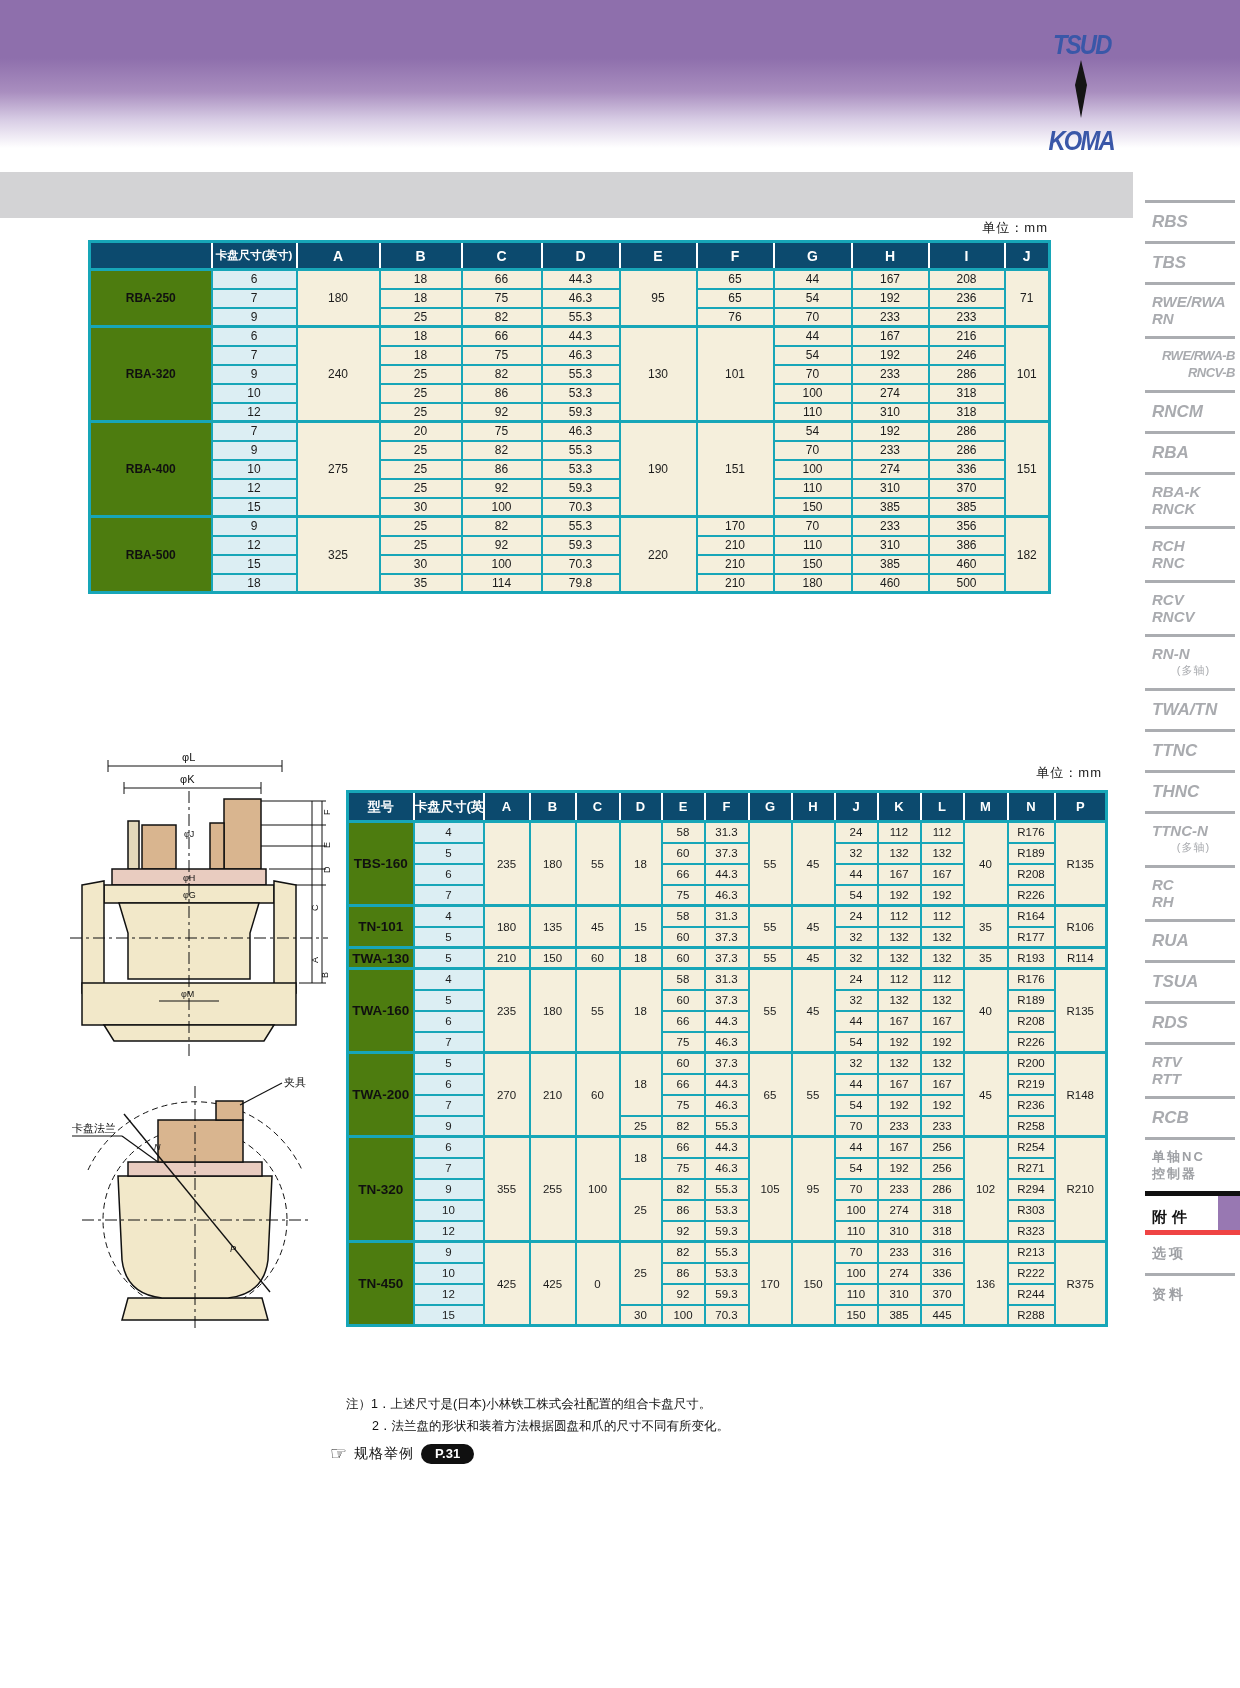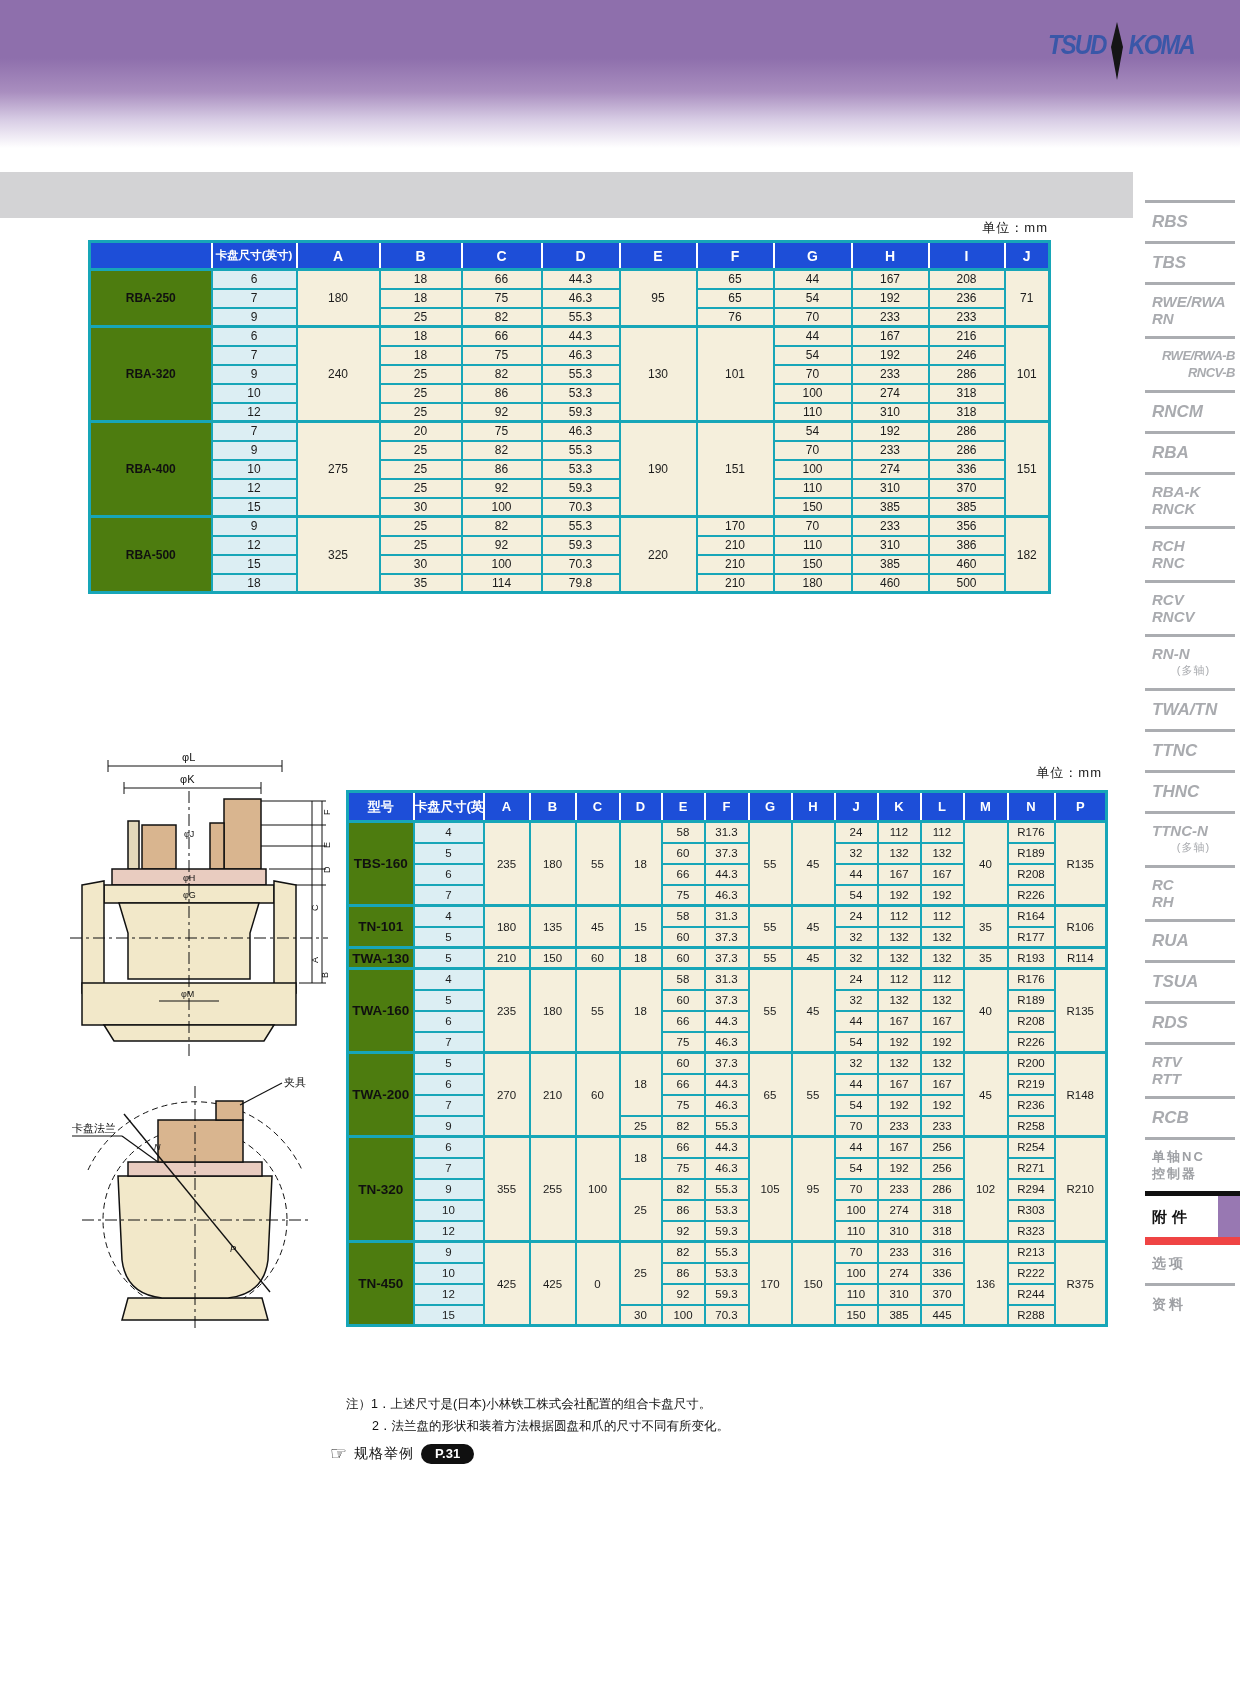--- a/index.html
+++ b/index.html
@@ -4,38 +4,38 @@
 <style>
   * { margin:0; padding:0; box-sizing:border-box; }
   html,body { background:#fff; }
   body { width:1240px; height:1688px; position:relative; overflow:hidden;
          font-family:"Liberation Sans","DejaVu Sans",sans-serif; color:#1c1c1c; }
   .page { position:absolute; inset:0; }
 
   
   .header-band { position:absolute; top:0; left:0; width:1240px; height:150px;
     background:linear-gradient(180deg,#8E6FAC 0px,#8E6FAC 58px,#A98EBF 92px,#D8CDE5 120px,#ffffff 148px); }
-  .logo { position:absolute; top:22px; left:1044px; display:flex; align-items:flex-start; }
+  .logo { position:absolute; top:22px; left:1044px; display:flex; align-items:center;flex-direction:column; }
   .logo-word { color:#3A57A8; font-weight:bold; font-style:italic; font-size:27px;
     letter-spacing:-2px; line-height:30px; margin-top:8px; transform:scaleX(.88); }
   .logo-diamond { margin:0 -3px; }
   .gray-bar { position:absolute; top:172px; left:0; width:1133px; height:46px; background:#D3D3D5; }
 
   
   .unit { position:absolute; font-size:13px; color:#222; letter-spacing:1px; }
   .unit1 { top:219px; right:192px; }
   .unit2 { top:764px; right:138px; }
 
   
   table.dim { border-collapse:collapse; table-layout:fixed; position:absolute; border:3px solid #17A6B8; }
   #t1 { left:88px; top:240px; width:960px; }
   #t2 { left:346px; top:790px; width:759px; }
   .dim th, .dim td { border:2px solid #17A6B8; text-align:center; vertical-align:middle;
     overflow:hidden; white-space:nowrap; padding:0; }
-  .dim thead th { background:#1d4ed8; color:#fff; font-weight:bold; font-size:14px;
+  .dim thead th { background:#0c4a6e; color:#fff; font-weight:bold; font-size:14px;
     border-left:2px solid #fff; border-right:2px solid #fff;
     border-top:2px solid #17A6B8; border-bottom:2px solid #17A6B8; }
   .dim thead th:first-child { border-left-color:#17A6B8;margin-top:44px; }
   .dim thead th:last-child  { border-right-color:#17A6B8; }
   #t1 thead th { height:28px; } #t2 thead th { height:30px; font-size:13px; }
   .dim thead th.chuck { font-size:11.5px; }
   #t1 tbody td { height:19px; font-size:12px; }
   #t2 tbody td { height:21px; font-size:11.5px; }
   td.cream { background:#F5EFDC; }
   td.size  { background:#DCEEF3; }
@@ -58,22 +58,22 @@
   .sidebar { position:absolute; left:1145px; top:200px; width:95px; }
   .side-item { position:relative; width:90px; border-top:3px solid #ABADB1;
     padding:9px 0 10px 7px; color:#A9ABAF; font-weight:bold; font-style:italic;
     font-size:17px; line-height:19px; cursor:pointer; }
   .side-item.two { font-size:15px; line-height:17px; padding:8px 0 9px 7px; }
   .side-item.long { font-size:13px; letter-spacing:-0.5px;text-align:right; }
   .side-item .small { font-size:11px; font-style:normal; font-weight:normal; letter-spacing:1px;text-align:center; }
   .side-item.cjk { font-style:normal; font-size:14px; letter-spacing:3px; color:#9EA0A4; }
   .side-item.cjk.two { font-size:13px; letter-spacing:2px; }
   .side-item.active { width:95px; color:#101010; border-top:5px solid #101010;
-    border-bottom:8px solid #ef4444; font-style:normal; font-size:15px;
-    letter-spacing:5px; padding:11px 0 11px 7px; }
+    border-bottom:5px solid #ef4444; font-style:normal; font-size:15px;
+    letter-spacing:5px; padding:11px 0 4px 7px; }
   .side-item.after-active { border-top:none; }
   .side-item .tab { position:absolute; right:0; top:0; bottom:0; width:22px; background:#9878B2; }
 
   
   .diagram { position:absolute; }
   #diag1 { left:64px; top:733px; }
   #diag2 { left:70px; top:1070px; }
   .dlab { font-size:11px; fill:#111; font-family:"Liberation Sans",sans-serif; }
   .dlab-s { font-size:9px; fill:#111; font-family:"Liberation Sans",sans-serif; }
 </style>

